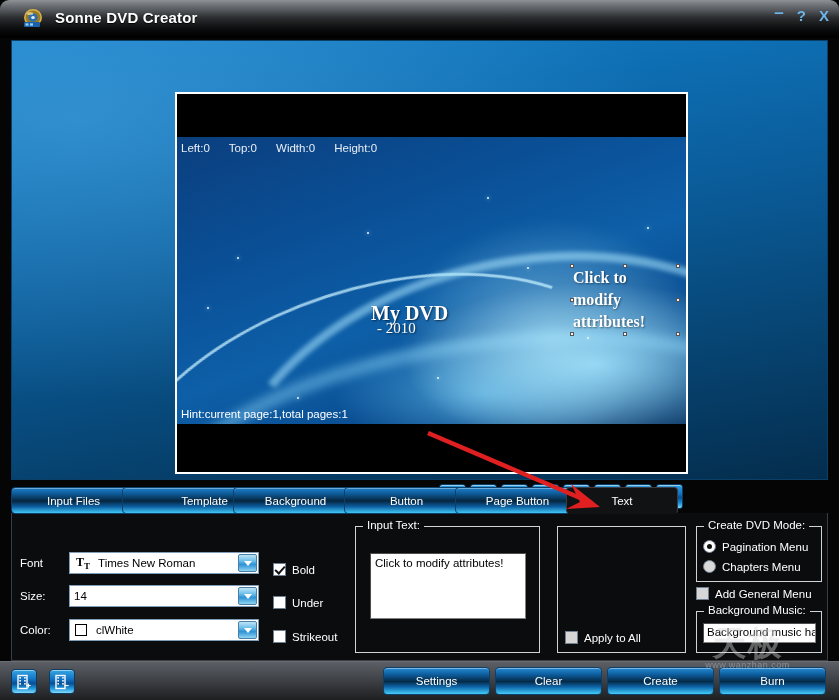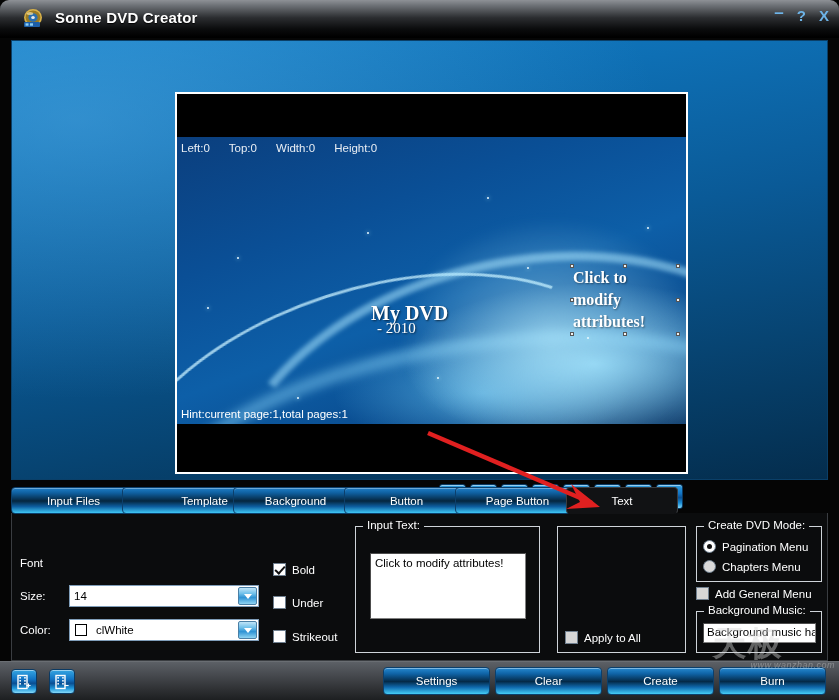--- a/index.html
+++ b/index.html
@@ -256,21 +256,21 @@
   }
   .watermark {
     position: absolute; right: 4px; bottom: 2px; width: 175px; height: 72px;
     z-index: 30; pointer-events: none; opacity: .42;
   }
   .wm-text {
     font-family: "DejaVu Sans", sans-serif; font-weight: bold;
     font-size: 34px; color: #d8d8d8; letter-spacing: 1px;
     text-align: center; line-height: 34px;
   }
-  .wm-sub { font-size: 9px; color: #cfcfcf; text-align: right; letter-spacing: .5px; font-style: italic; }
+  .wm-sub { font-size: 9px; color: #cfcfcf; text-align: center; letter-spacing: .5px; }
 </style>
 </head>
 <body>
 
 <div class="app">
 
   <div class="titlebar">
     <div class="title-icon">
       <svg width="24" height="24" viewBox="0 0 24 24">
         <ellipse cx="12" cy="10.5" rx="9" ry="8.5" fill="#d8b24a"></ellipse>
@@ -397,20 +397,27 @@
       <span>Page Button</span>
     </div>
     <div class="tab active" style="left:555px; width:112px;">
       <span>Text</span>
     </div>
   </div>
 
   <div class="content">
 
     <div class="lbl-static" style="left:8px; top:44px;">Font</div>
+    <div class="combo" style="left:57px; top:39px; width:190px;">
+      <span class="ttglyph">T<sub style="font-size:9px;">T</sub></span>
+      <span class="val">Times New Roman</span>
+      <span class="arrowbtn">
+          <span class="caret"></span>
+        </span>
+    </div>
     <div class="cb" style="left:261px; top:50px;">
       <span class="cbbox checked"></span>
       <span class="cblabel">Bold</span>
     </div>
 
     <div class="lbl-static" style="left:8px; top:77px;">Size:</div>
     <div class="combo" style="left:57px; top:72px; width:190px;">
       <span class="val">14</span>
       <span class="arrowbtn">
           <span class="caret"></span>

